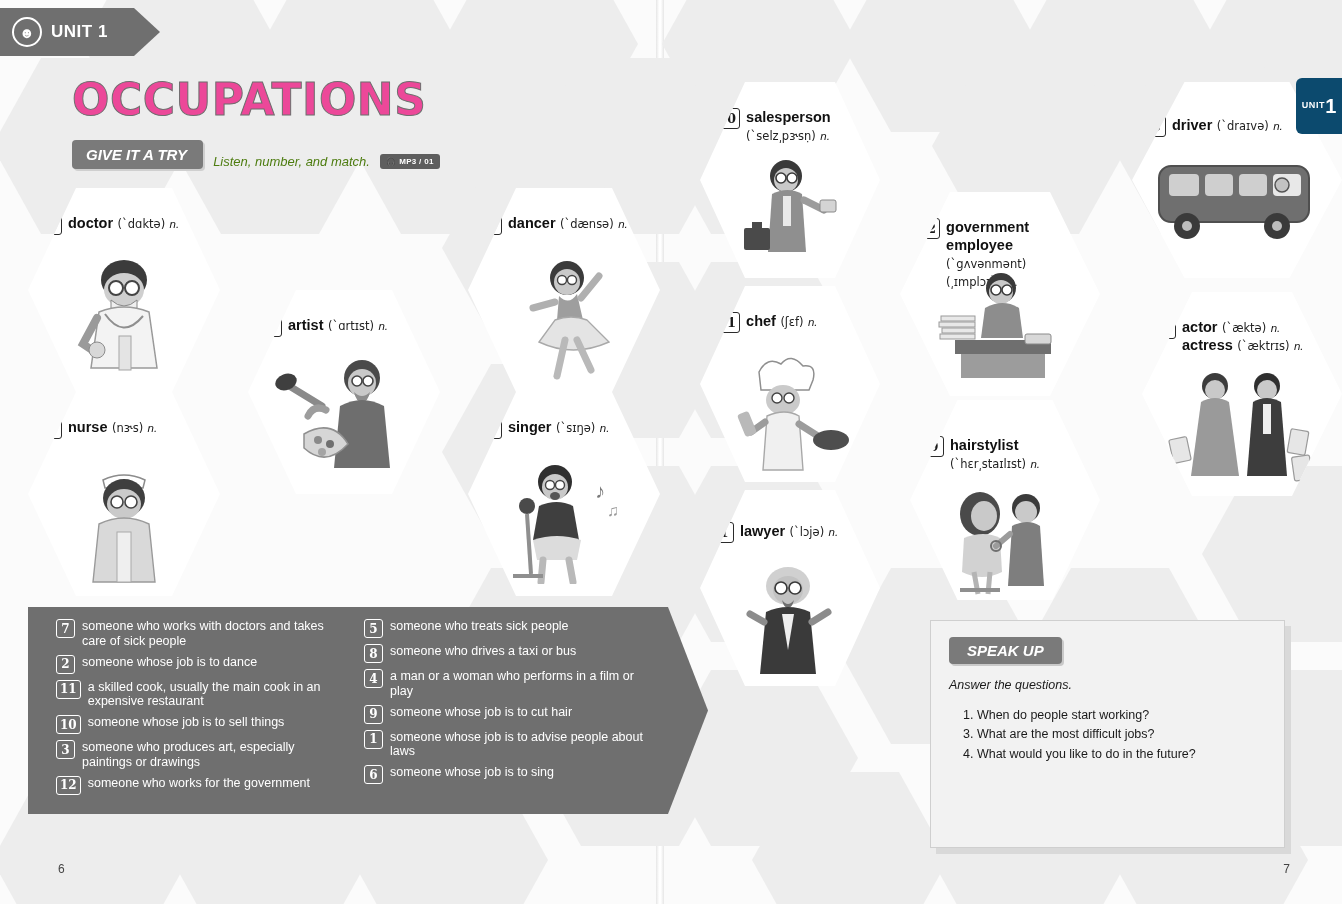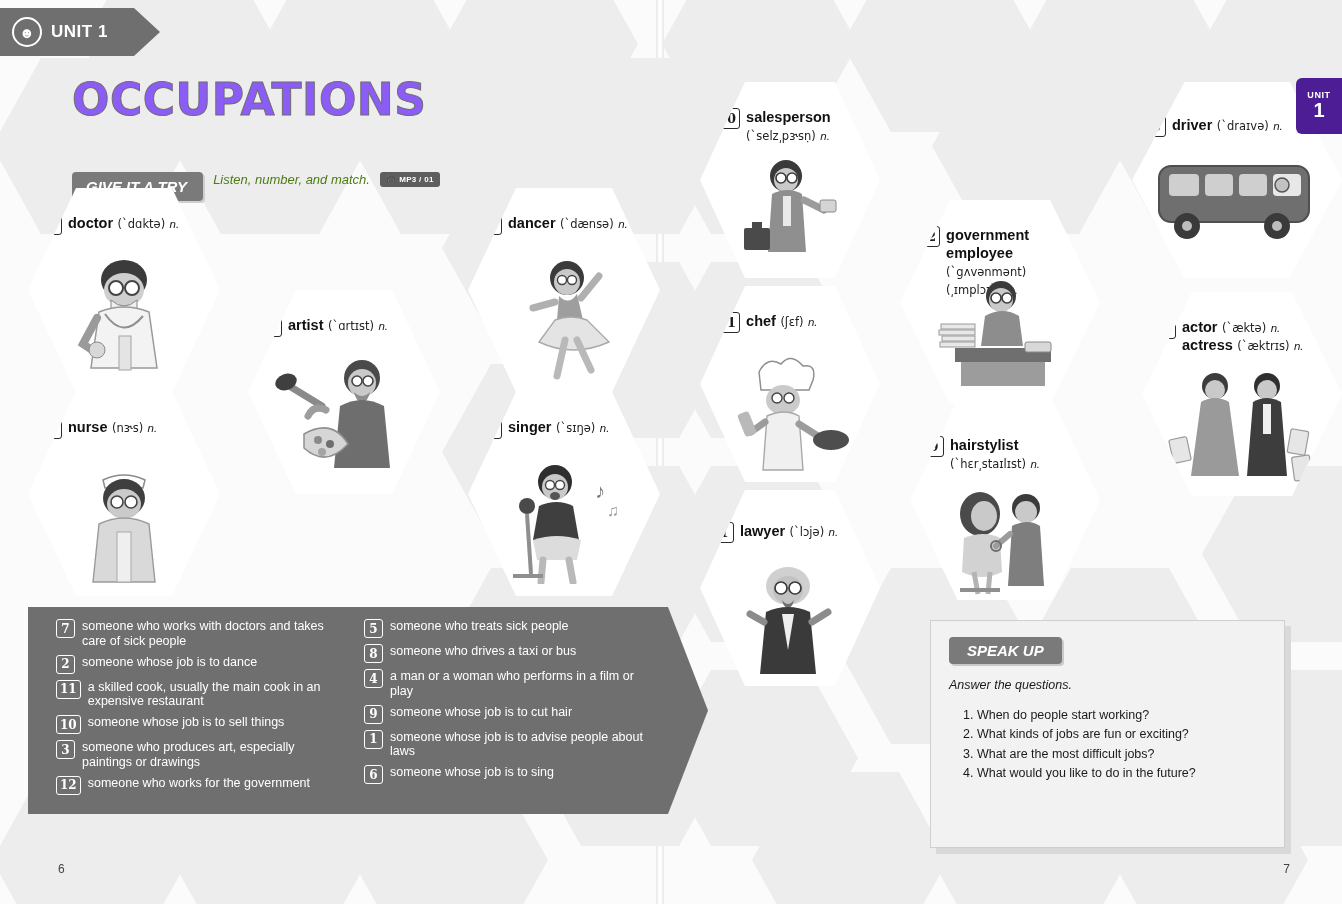--- a/index.html
+++ b/index.html
@@ -39,38 +39,38 @@
   #unit-tab .badge {
     width: 30px; height: 30px; border-radius: 50%;
     border: 2px solid #ffffff; display: flex; align-items: center; justify-content: center;
     font-size: 15px;
   }
   #unit-tab .txt { font-size: 17px; font-weight: bold; letter-spacing: .5px; }
 
   
   #unit-corner {
     position: absolute; right: 0; top: 78px; width: 46px; height: 56px;
-    background: #4c1d95; color: #fff; border-radius: 6px 0 0 6px;
-    display: flex; flex-direction: column; align-items: center; justify-content: center;
+    background: #0c4a6e; color: #fff; border-radius: 6px 0 0 6px;
+    display: flex; align-items: center; justify-content: center;
     line-height: 1.05; z-index: 6;
   }
   #unit-corner .u { font-size: 9px; font-weight: bold; letter-spacing: .6px; }
   #unit-corner .n { font-size: 20px; font-weight: bold; }
 
   
   #title {
     position: absolute; left: 72px; top: 74px;
     font-size: 44px; font-weight: bold; letter-spacing: .5px;
-    color: #8b5cf6;
+    color: #ec4899;
     -webkit-text-stroke: 1px #6e6e6e;
     font-family: "DejaVu Sans", sans-serif;
   }
 
   
-  #giveitatry-row { position: absolute; left: 72px; top: 140px; display: flex; align-items: flex-start; gap: 10px; margin-top: 32px; }
+  #giveitatry-row { position: absolute; left: 72px; top: 140px; display: flex; align-items: flex-end; gap: 10px; }
   #giveitatry {
     background: #7a7a7a; color: #fff; font-style: italic; font-weight: bold;
     font-size: 15px; padding: 6px 16px 6px 14px; border-radius: 4px;
     box-shadow: 2px 2px 0 #cfcfcf;
   }
   #instruction { font-style: italic; font-size: 13px; color: #4d7c0f; }
   #mp3-badge {
     background: #5e5e5e; color: #fff; font-size: 8px; font-weight: bold;
     padding: 3px 6px; border-radius: 3px; display: inline-flex; gap: 3px; align-items: center;
     letter-spacing: .3px;
@@ -343,21 +343,21 @@
         <path d="M42 38 q16 -8 30 0 l4 58 h-38z" fill="#8f8f8f"></path>
         <rect x="53" y="40" width="8" height="30" fill="#e9e9e9"></rect>
         <path d="M74 44 l20 10" stroke="#9c9c9c" stroke-width="7" stroke-linecap="round"></path>
         <rect x="90" y="44" width="16" height="12" rx="2" fill="#d4d4d4" stroke="#8a8a8a"></rect>
         <rect x="14" y="72" width="26" height="22" rx="2" fill="#4a4a4a"></rect>
         <rect x="22" y="66" width="10" height="6" fill="#4a4a4a"></rect>
       </svg>
     </div>
   </div>
 
-  <div class="hexcard" style="left:900px; top:200px; width:200px; height:204px;">
+  <div class="hexcard" style="left:900px; top:192px; width:200px; height:204px;">
     <div class="label" style="top:26px;">
       <span class="numbox">12</span>
       <span>
         <span class="word">government employee</span><br>
         <span class="phon">(ˋgʌvənmənt) (͵ɪmplɔɪˋi)</span>
         <span class="pos">n.</span>
       </span>
     </div>
     <div class="art" style="top:76px;">
       <svg width="150" height="116" viewBox="0 0 150 116">
@@ -554,21 +554,20 @@
         <span class="dtext">someone whose job is to sing</span>
       </div>
     </div>
   </div>
 
   <div id="speakup">
     <div id="speakup-badge">SPEAK UP</div>
     <div class="answer">Answer the questions.</div>
     <ol>
       <li>1. When do people start working?</li>
-      <li>2. What kinds of jobs are fun or exciting?</li>
       <li>3. What are the most difficult jobs?</li>
       <li>4. What would you like to do in the future?</li>
     </ol>
   </div>
 
   <div class="folio left">6</div>
   <div class="folio right">7</div>
 </div>
 
 </body></html>

